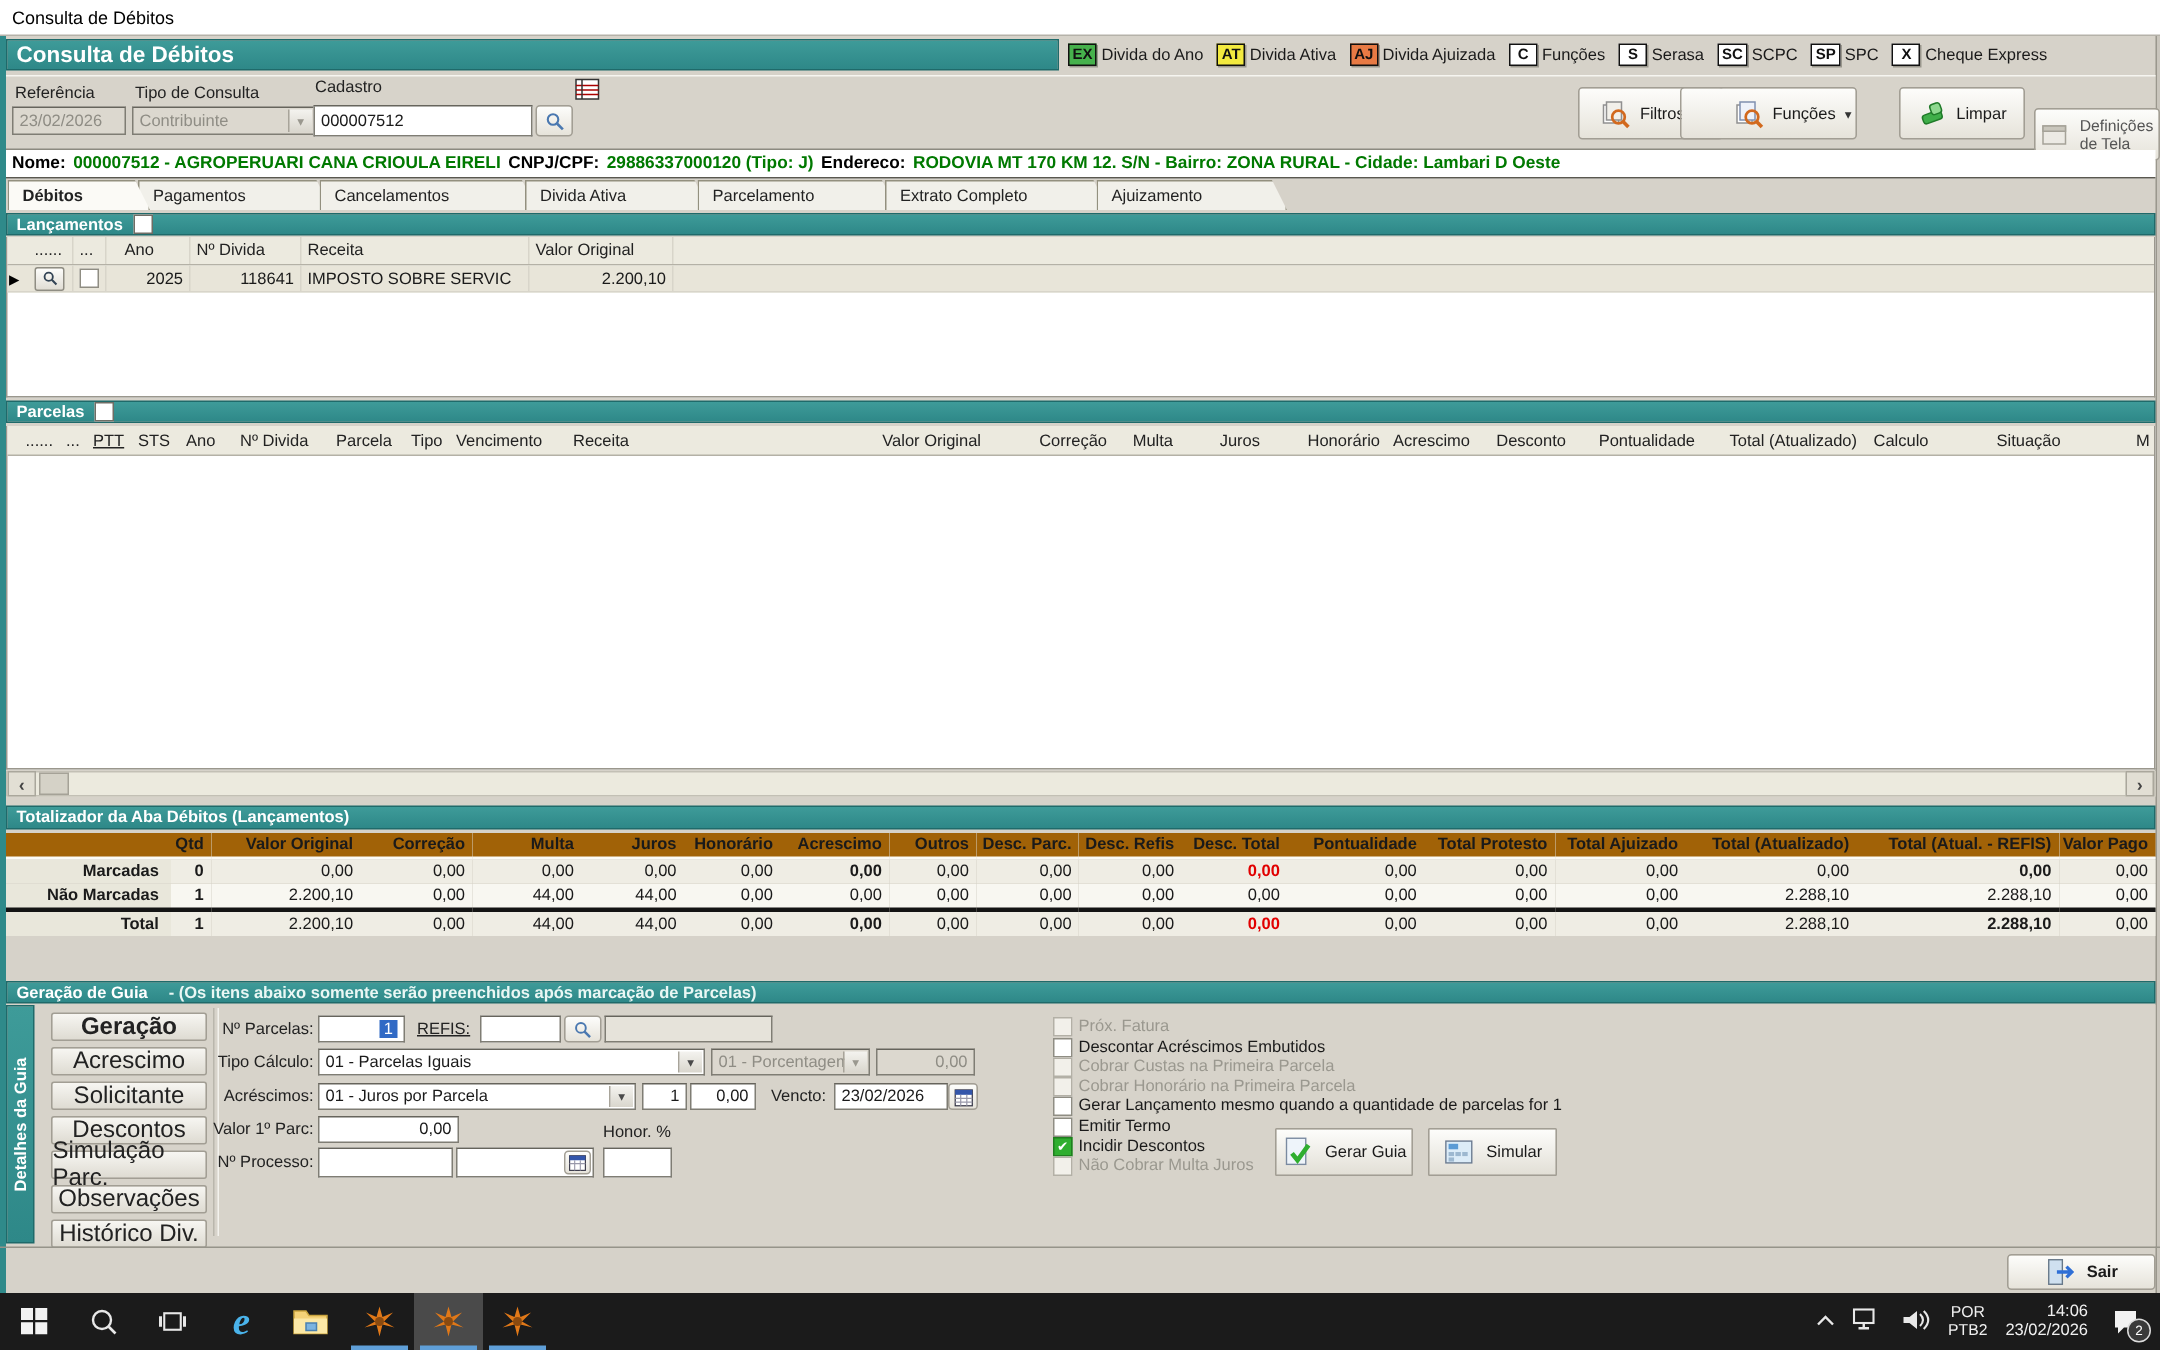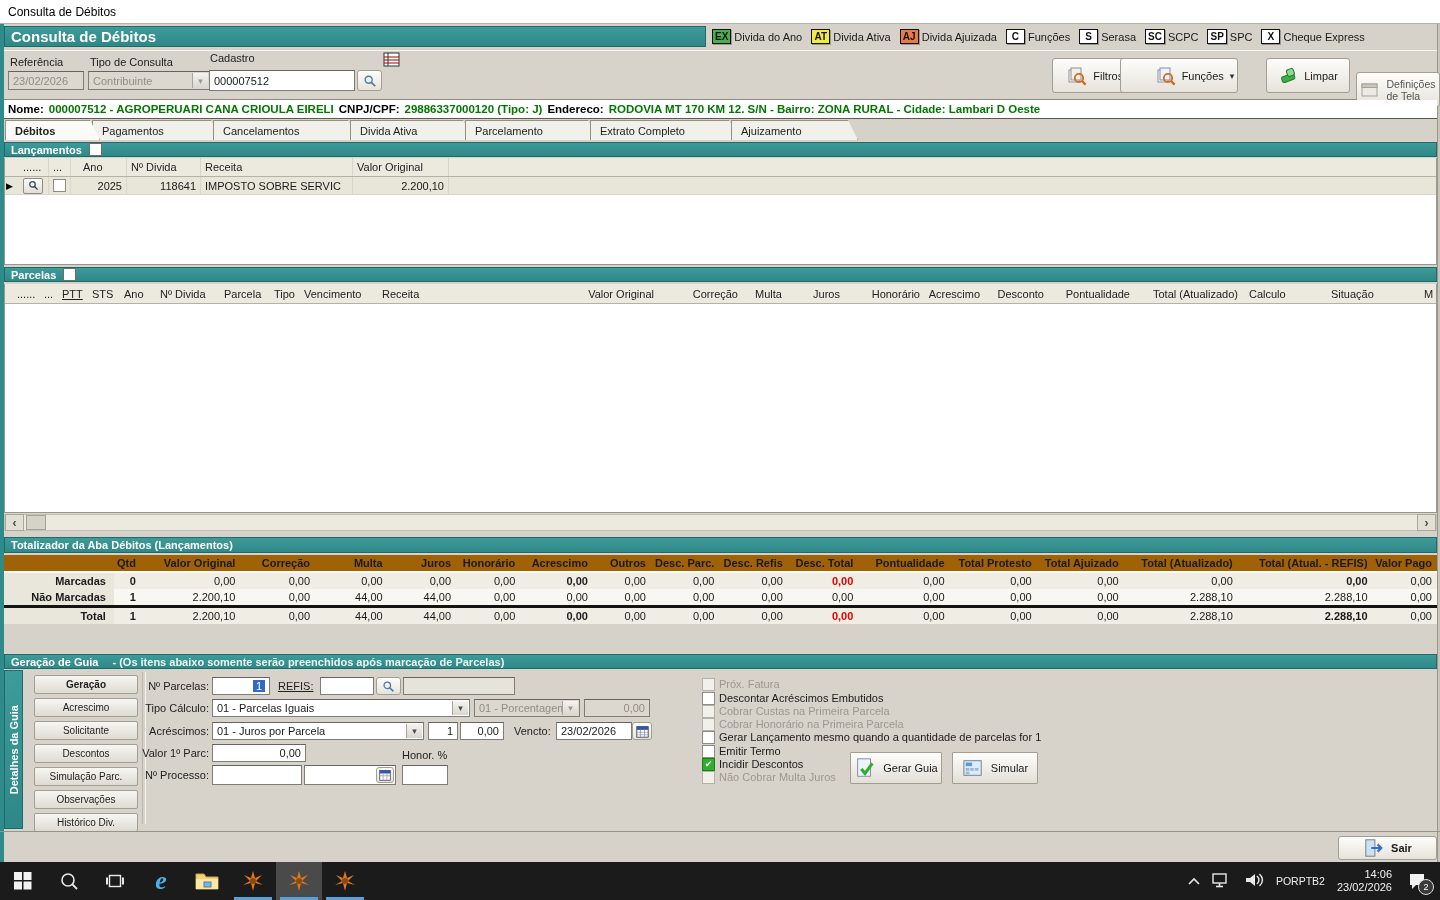--- a/index.html
+++ b/index.html
@@ -94,42 +94,42 @@
   td.red{color:var(--red-text,#e10000);font-weight:bold;}
   td.b{font-weight:bold;}
   
   .ger-bar{left:4px;top:654px;width:1433px;height:15px;font-size:11px;}
   .ger-bar .sub{font-weight:bold;margin-left:14px;color:#eaf7f4;}
   .ger-panel{left:4px;top:670px;width:1433px;height:161px;background:#d7d3ca;}
   .vstrip{position:absolute;left:0;top:0;width:17px;height:157px;background:linear-gradient(#3e9b99,#2e8888);
           border:1px solid #1f6a6a;display:flex;align-items:center;justify-content:center;}
   .vstrip span{writing-mode:vertical-rl;transform:rotate(180deg);color:#fff;font-weight:bold;font-size:11px;white-space:nowrap;}
   .side-btn{position:absolute;left:30px;width:102px;height:17px;display:flex;align-items:center;justify-content:center;
-            background:linear-gradient(#f7f6f2,#dedbd2);border:1px solid #a29e94;border-radius:2px;font-size:10px;color:#222;}
+            background:linear-gradient(#f7f6f2,#dedbd2);border:1px solid #a29e94;border-radius:2px;font-size:16px;color:#222;}
   .side-btn.active{font-weight:bold;}
   .vdiv{position:absolute;left:138px;top:2px;width:2px;height:152px;border-left:1px solid #b9b6ac;border-right:1px solid #f3f2ed;}
   .glabel{position:absolute;font-size:11px;color:#222;text-align:right;}
   .sel{background:#316ac5;color:#fff;padding:0 3px;font-size:11px;}
   .gcb{position:absolute;display:flex;align-items:flex-start;gap:4px;font-size:11px;color:#1a1a1a;white-space:nowrap;}
   .gcb .box{width:11px;height:11px;background:#fff;border:1px solid #8f8d83;flex:none;margin-top:0px;
             display:flex;align-items:center;justify-content:center;font-size:9px;line-height:9px;}
   .gcb.dis{color:#9a988f;} .gcb.dis .box{border-color:#b3b0a6;background:#f2f0ea;}
   .gcb.checked .box{background:#2fae2f;color:#fff;border-color:#1f7e1f;}
   .action-btn{position:absolute;height:30px;display:flex;align-items:center;justify-content:center;gap:7px;
               background:linear-gradient(#fdfdfb,#e2dfd6);border:1px solid #a29e94;border-radius:1px;font-size:11px;}
   
   .footer-line{left:0;top:831px;width:1440px;height:1px;background:#96948a;}
   .sair-btn{left:1338px;top:836px;width:99px;height:24px;font-weight:bold;}
   
   .taskbar{left:0;top:862px;width:1440px;height:38px;background:#1b1b1b;display:flex;align-items:stretch;}
   .tslot{width:46px;display:flex;align-items:center;justify-content:center;position:relative;}
   .tslot.active{background:#4a4a4a;}
   .tslot.underline::after{content:"";position:absolute;left:4px;right:4px;bottom:0;height:3px;background:#5f9fd8;}
   .tray{margin-left:auto;display:flex;align-items:center;gap:12px;padding-right:10px;color:#f0f0f0;}
-  .tray .txt2{display:flex;align-items:center;font-size:10.5px;line-height:12px;}
+  .tray .txt2{display:flex;flex-direction:column;align-items:center;font-size:10.5px;line-height:12px;}
   .tray .clock{display:flex;flex-direction:column;align-items:flex-end;font-size:11px;line-height:13px;}
   .ie-e{font:italic bold 26px "Liberation Serif",serif;color:#4ab3ea;}
   .notif{position:relative;width:26px;height:24px;display:flex;align-items:center;justify-content:center;}
   .notif .bdg{position:absolute;right:-4px;bottom:-2px;width:14px;height:14px;border-radius:50%;background:#3a3a3a;
               border:1px solid #ddd;color:#fff;font-size:9px;display:flex;align-items:center;justify-content:center;}
 </style>
 </head>
 <body>
 
 <div class="abs titlebar">

